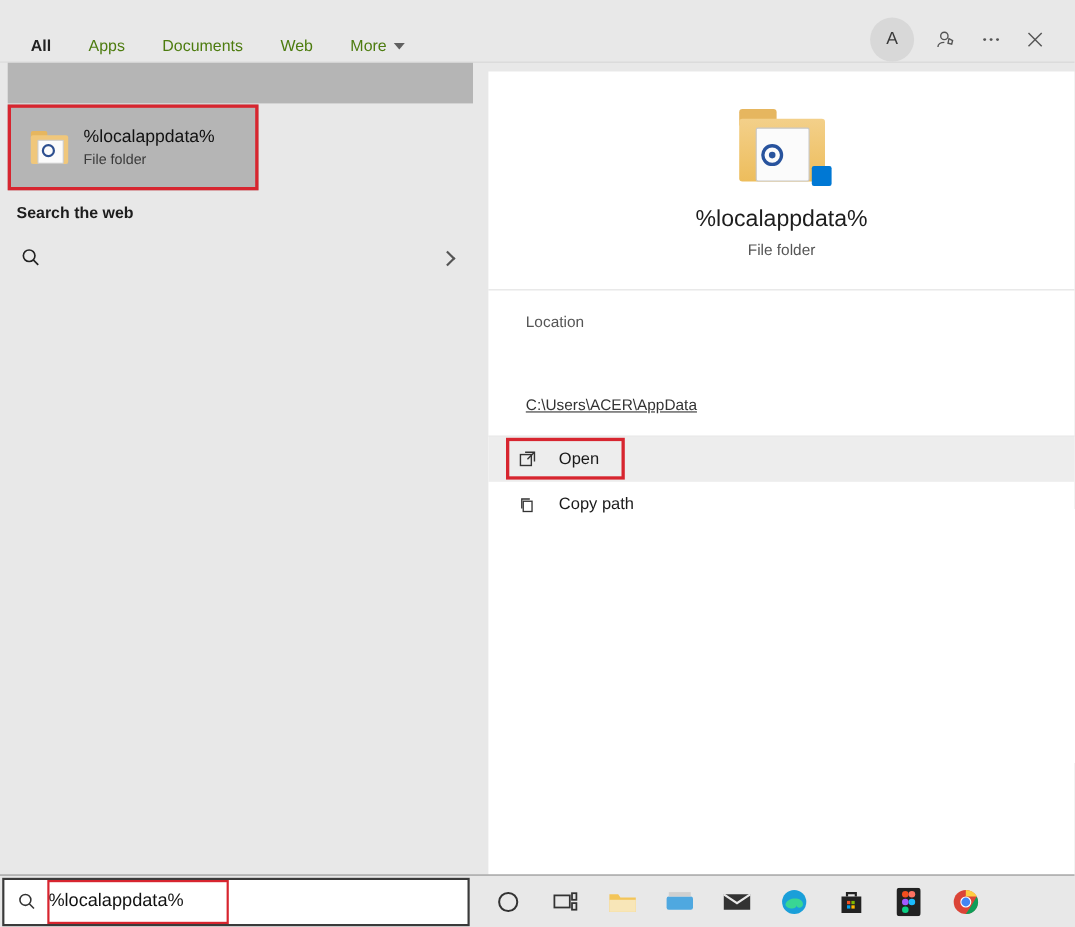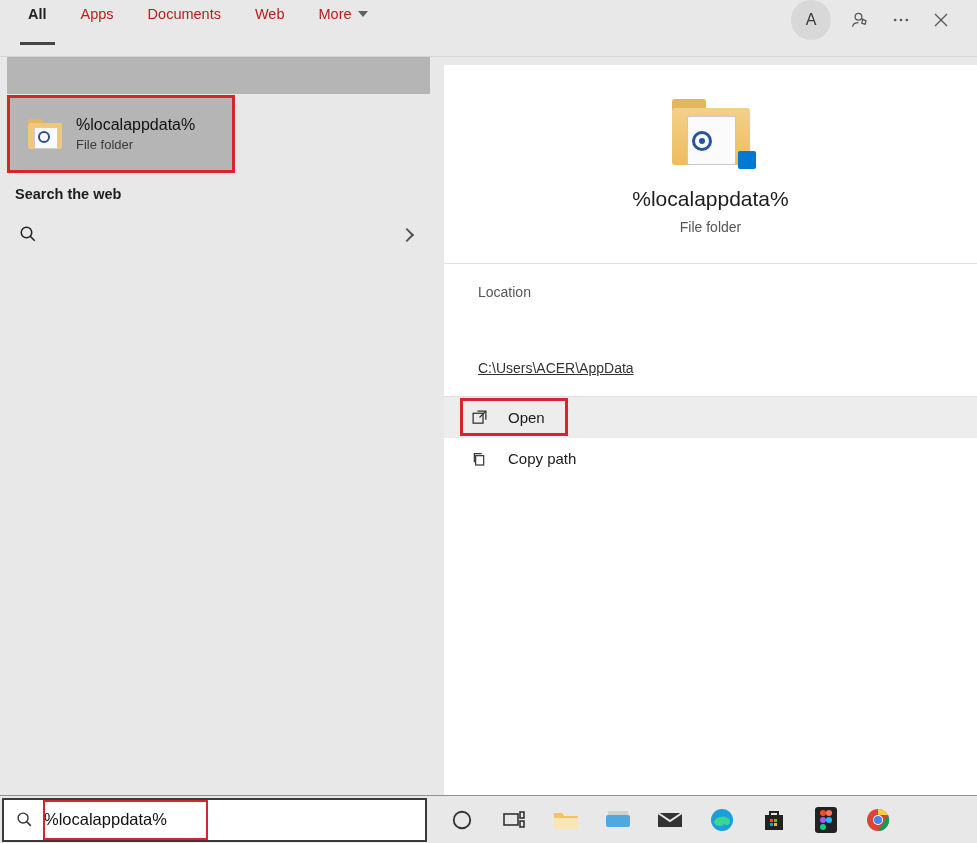--- a/index.html
+++ b/index.html
@@ -1,24 +1,24 @@
 <!DOCTYPE html>
 <html><head>
 <meta charset="utf-8">
 <style>
   * { box-sizing: border-box; margin: 0; padding: 0; font-family: "Segoe UI", Tahoma, sans-serif; }
   body { width: 977px; height: 843px; background: #e8e8e8; position: relative; overflow: hidden; }
 
   
   .tab-bar {
-    height: 57px; display: flex; align-items: flex-start;
+    height: 57px; display: flex; align-items: flex-end;
     padding: 0 16px; background: #e8e8e8; border-bottom: 1px solid #d6d6d6;
   }
   .tab-bar .tab {
-    padding: 6px 12px; margin-right: 10px; font-size: 14.5px; color: #b91c1c;
+    padding: 6px 12px; margin-right: 10px; font-size: 14.5px; color: #4d7c0f;
     cursor: pointer; display: flex; align-items: center; gap: 6px;
   }
   .tab-bar .tab.active { color: #222; font-weight: 600; position: relative;}
   .tab-bar .tab.active::after { content:""; position:absolute; left:4px; right:4px; bottom:-17px; height:3px; background:#444;}
   .tab-bar .spacer { flex:1; }
   .tab-bar .avatar {
     width: 40px; height: 40px; border-radius: 50%; background: #d8d8d8;
     display:flex; align-items:center; justify-content:center; color:#3a3a3a; font-size:16px; margin-right:10px;
   }
   .tab-bar .header-btn { width:40px; height:40px; display:flex; align-items:center; justify-content:center; color:#505050; cursor:pointer;}

